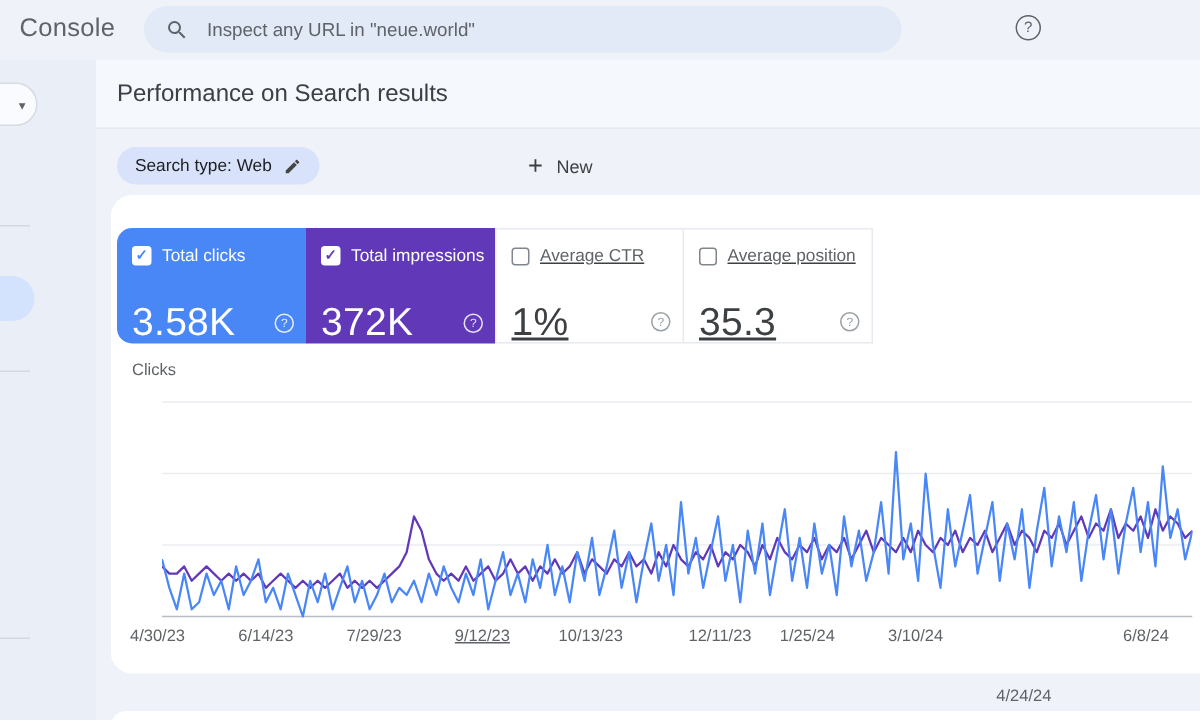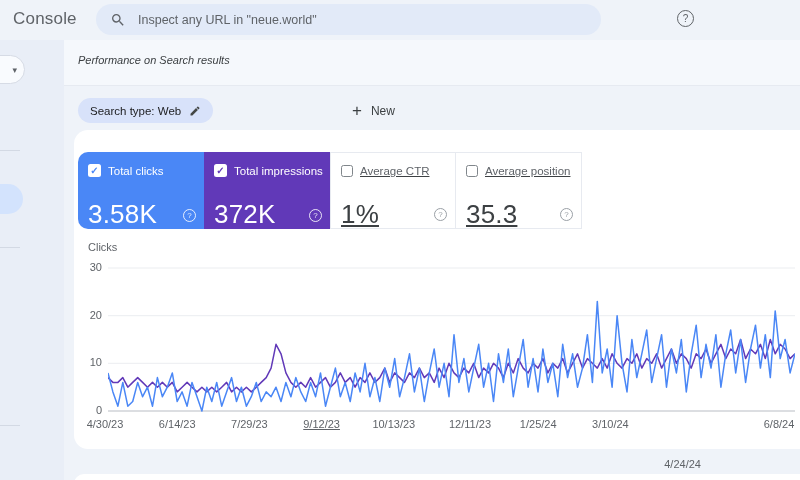--- a/index.html
+++ b/index.html
@@ -50,21 +50,21 @@
     background:#d3e3fd; border-radius:0 15px 15px 0;
   }
 
   
   .title-row {
     position:absolute; left:64px; top:40px; width:736px; height:46px;
     background:#f5f8fc; border-bottom:1px solid #e6eaf1;
   }
   .page-title {
     position:absolute; left:14px; top:14px;
-    font-size:11px; color:#3c4043;font-style:italic;
+    font-size:16px; color:#3c4043;
   }
 
   
   .chips-row { position:absolute; left:64px; top:87px; width:736px; height:44px; }
   .chip {
     position:absolute; top:11px; height:25px;
     background:#d8e2fa; border-radius:13px;
     display:flex; align-items:center; gap:8px; padding:0 12px;
     font-size:11.5px; color:#202124; cursor:pointer; white-space:nowrap;
   }
@@ -208,45 +208,39 @@
         <span class="checkbox empty"></span>
         <span class="card-label">Average position</span>
       </div>
       <div class="card-value">35.3</div>
       <span class="help-circle">?</span>
     </div>
   </div>
 
   <div class="chart-label">Clicks</div>
 
-  <div class="y-ticks">
-      <span style="top: 0px;">30</span>
-      <span style="top: 47.7px;">20</span>
-      <span style="top: 95.3px;">10</span>
-      <span style="top: 143px;">0</span>
-    </div>
 
   <svg class="chart-svg" width="687" height="145" viewBox="0 -1 687 145">
     <line x1="0" y1="0" x2="687" y2="0" stroke="#ebedf0" stroke-width="1"></line>
     <line x1="0" y1="47.7" x2="687" y2="47.7" stroke="#ebedf0" stroke-width="1"></line>
     <line x1="0" y1="95.3" x2="687" y2="95.3" stroke="#ebedf0" stroke-width="1"></line>
     <line x1="0" y1="143" x2="687" y2="143" stroke="#b9bdc4" stroke-width="1"></line>
     <g id="chart-lines">
         <polyline points="0.0,109.6 4.9,114.4 9.9,114.4 14.8,109.6 19.8,119.2 24.7,114.4 29.7,109.6 34.6,114.4 39.5,119.2 44.5,114.4 49.4,119.2 54.4,114.4 59.3,119.2 64.3,114.4 69.2,123.9 74.1,119.2 79.1,114.4 84.0,119.2 89.0,123.9 93.9,119.2 98.8,123.9 103.8,119.2 108.7,123.9 113.7,119.2 118.6,114.4 123.6,123.9 128.5,119.2 133.4,123.9 138.4,119.2 143.3,123.9 148.3,119.2 153.2,114.4 158.2,109.6 163.1,100.1 168.0,76.3 173.0,85.8 177.9,104.9 182.9,114.4 187.8,119.2 192.8,114.4 197.7,119.2 202.6,109.6 207.6,119.2 212.5,114.4 217.5,109.6 222.4,119.2 227.4,114.4 232.3,104.9 237.2,114.4 242.2,109.6 247.1,119.2 252.1,109.6 257.0,114.4 261.9,104.9 266.9,114.4 271.8,109.6 276.8,100.1 281.7,114.4 286.7,104.9 291.6,109.6 296.5,114.4 301.5,104.9 306.4,109.6 311.4,100.1 316.3,109.6 321.3,104.9 326.2,114.4 331.1,100.1 336.1,109.6 341.0,95.3 346.0,104.9 350.9,109.6 355.9,100.1 360.8,104.9 365.7,95.3 370.7,109.6 375.6,100.1 380.6,104.9 385.5,95.3 390.5,100.1 395.4,109.6 400.3,95.3 405.3,104.9 410.2,90.6 415.2,100.1 420.1,104.9 425.1,95.3 430.0,100.1 434.9,90.6 439.9,104.9 444.8,95.3 449.8,100.1 454.7,90.6 459.6,104.9 464.6,95.3 469.5,85.8 474.5,100.1 479.4,90.6 484.4,95.3 489.3,100.1 494.2,90.6 499.2,100.1 504.1,85.8 509.1,95.3 514.0,100.1 519.0,90.6 523.9,95.3 528.8,85.8 533.8,100.1 538.7,90.6 543.7,95.3 548.6,85.8 553.6,100.1 558.5,90.6 563.4,81.0 568.4,95.3 573.3,85.8 578.3,90.6 583.2,100.1 588.2,85.8 593.1,90.6 598.0,81.0 603.0,95.3 607.9,85.8 612.9,76.3 617.8,90.6 622.7,81.0 627.7,85.8 632.6,71.5 637.6,90.6 642.5,81.0 647.5,85.8 652.4,76.3 657.3,90.6 662.3,71.5 667.2,85.8 672.2,76.3 677.1,81.0 682.1,90.6 687.0,85.8" fill="none" stroke="#6139b8" stroke-width="1.5" stroke-linejoin="round"></polyline>
         <polyline points="0.0,104.9 4.9,123.9 9.9,138.2 14.8,114.4 19.8,138.2 24.7,133.5 29.7,114.4 34.6,128.7 39.5,119.2 44.5,138.2 49.4,109.6 54.4,128.7 59.3,119.2 64.3,104.9 69.2,133.5 74.1,123.9 79.1,138.2 84.0,114.4 89.0,128.7 93.9,143.0 98.8,119.2 103.8,133.5 108.7,114.4 113.7,138.2 118.6,123.9 123.6,109.6 128.5,133.5 133.4,119.2 138.4,138.2 143.3,128.7 148.3,114.4 153.2,133.5 158.2,123.9 163.1,128.7 168.0,119.2 173.0,133.5 177.9,114.4 182.9,128.7 187.8,109.6 192.8,123.9 197.7,133.5 202.6,114.4 207.6,128.7 212.5,104.9 217.5,138.2 222.4,119.2 227.4,100.1 232.3,128.7 237.2,114.4 242.2,133.5 247.1,104.9 252.1,123.9 257.0,95.3 261.9,128.7 266.9,109.6 271.8,133.5 276.8,100.1 281.7,119.2 286.7,90.6 291.6,128.7 296.5,109.6 301.5,85.8 306.4,123.9 311.4,100.1 316.3,133.5 321.3,104.9 326.2,81.0 331.1,119.2 336.1,95.3 341.0,128.7 346.0,66.7 350.9,114.4 355.9,90.6 360.8,123.9 365.7,100.1 370.7,76.3 375.6,119.2 380.6,95.3 385.5,133.5 390.5,85.8 395.4,114.4 400.3,81.0 405.3,128.7 410.2,100.1 415.2,71.5 420.1,119.2 425.1,90.6 430.0,123.9 434.9,81.0 439.9,114.4 444.8,95.3 449.8,128.7 454.7,76.3 459.6,109.6 464.6,85.8 469.5,119.2 474.5,100.1 479.4,66.7 484.4,114.4 489.3,33.4 494.2,104.9 499.2,81.0 504.1,119.2 509.1,47.7 514.0,95.3 519.0,123.9 523.9,71.5 528.8,109.6 533.8,85.8 538.7,62.0 543.7,114.4 548.6,90.6 553.6,66.7 558.5,119.2 563.4,81.0 568.4,104.9 573.3,71.5 578.3,123.9 583.2,85.8 588.2,57.2 593.1,109.6 598.0,76.3 603.0,100.1 607.9,66.7 612.9,119.2 617.8,85.8 622.7,62.0 627.7,104.9 632.6,71.5 637.6,114.4 642.5,81.0 647.5,57.2 652.4,100.1 657.3,66.7 662.3,109.6 667.2,42.9 672.2,90.6 677.1,71.5 682.1,104.9 687.0,85.8" fill="none" stroke="#4a87f6" stroke-width="1.5" stroke-linejoin="round"></polyline>
       </g>
   </svg>
 
   <div class="x-ticks">
       <span style="left: -3px;">4/30/23</span>
       <span style="left: 69.2px;">6/14/23</span>
       <span style="left: 141.4px;">7/29/23</span>
       <span style="left: 213.6px; text-decoration: underline;">9/12/23</span>
       <span style="left: 285.8px;">10/13/23</span>
-      <span style="left: 362px; text-align: center;">12/11/23</span>
+      <span style="left: 372px; text-align: center;">12/11/23</span>
       <span style="left: 430.2px;">1/25/24</span>
       <span style="left: 502.4px;">3/10/24</span>
       <span style="left: 574.6px; margin-top: 40px;">4/24/24</span>
-      <span style="left: 671px;">6/8/24</span>
+      <span style="left: 656px;">6/8/24</span>
     </div>
 </div>
 
 <div class="panel-next"></div>
 
 </body></html>

